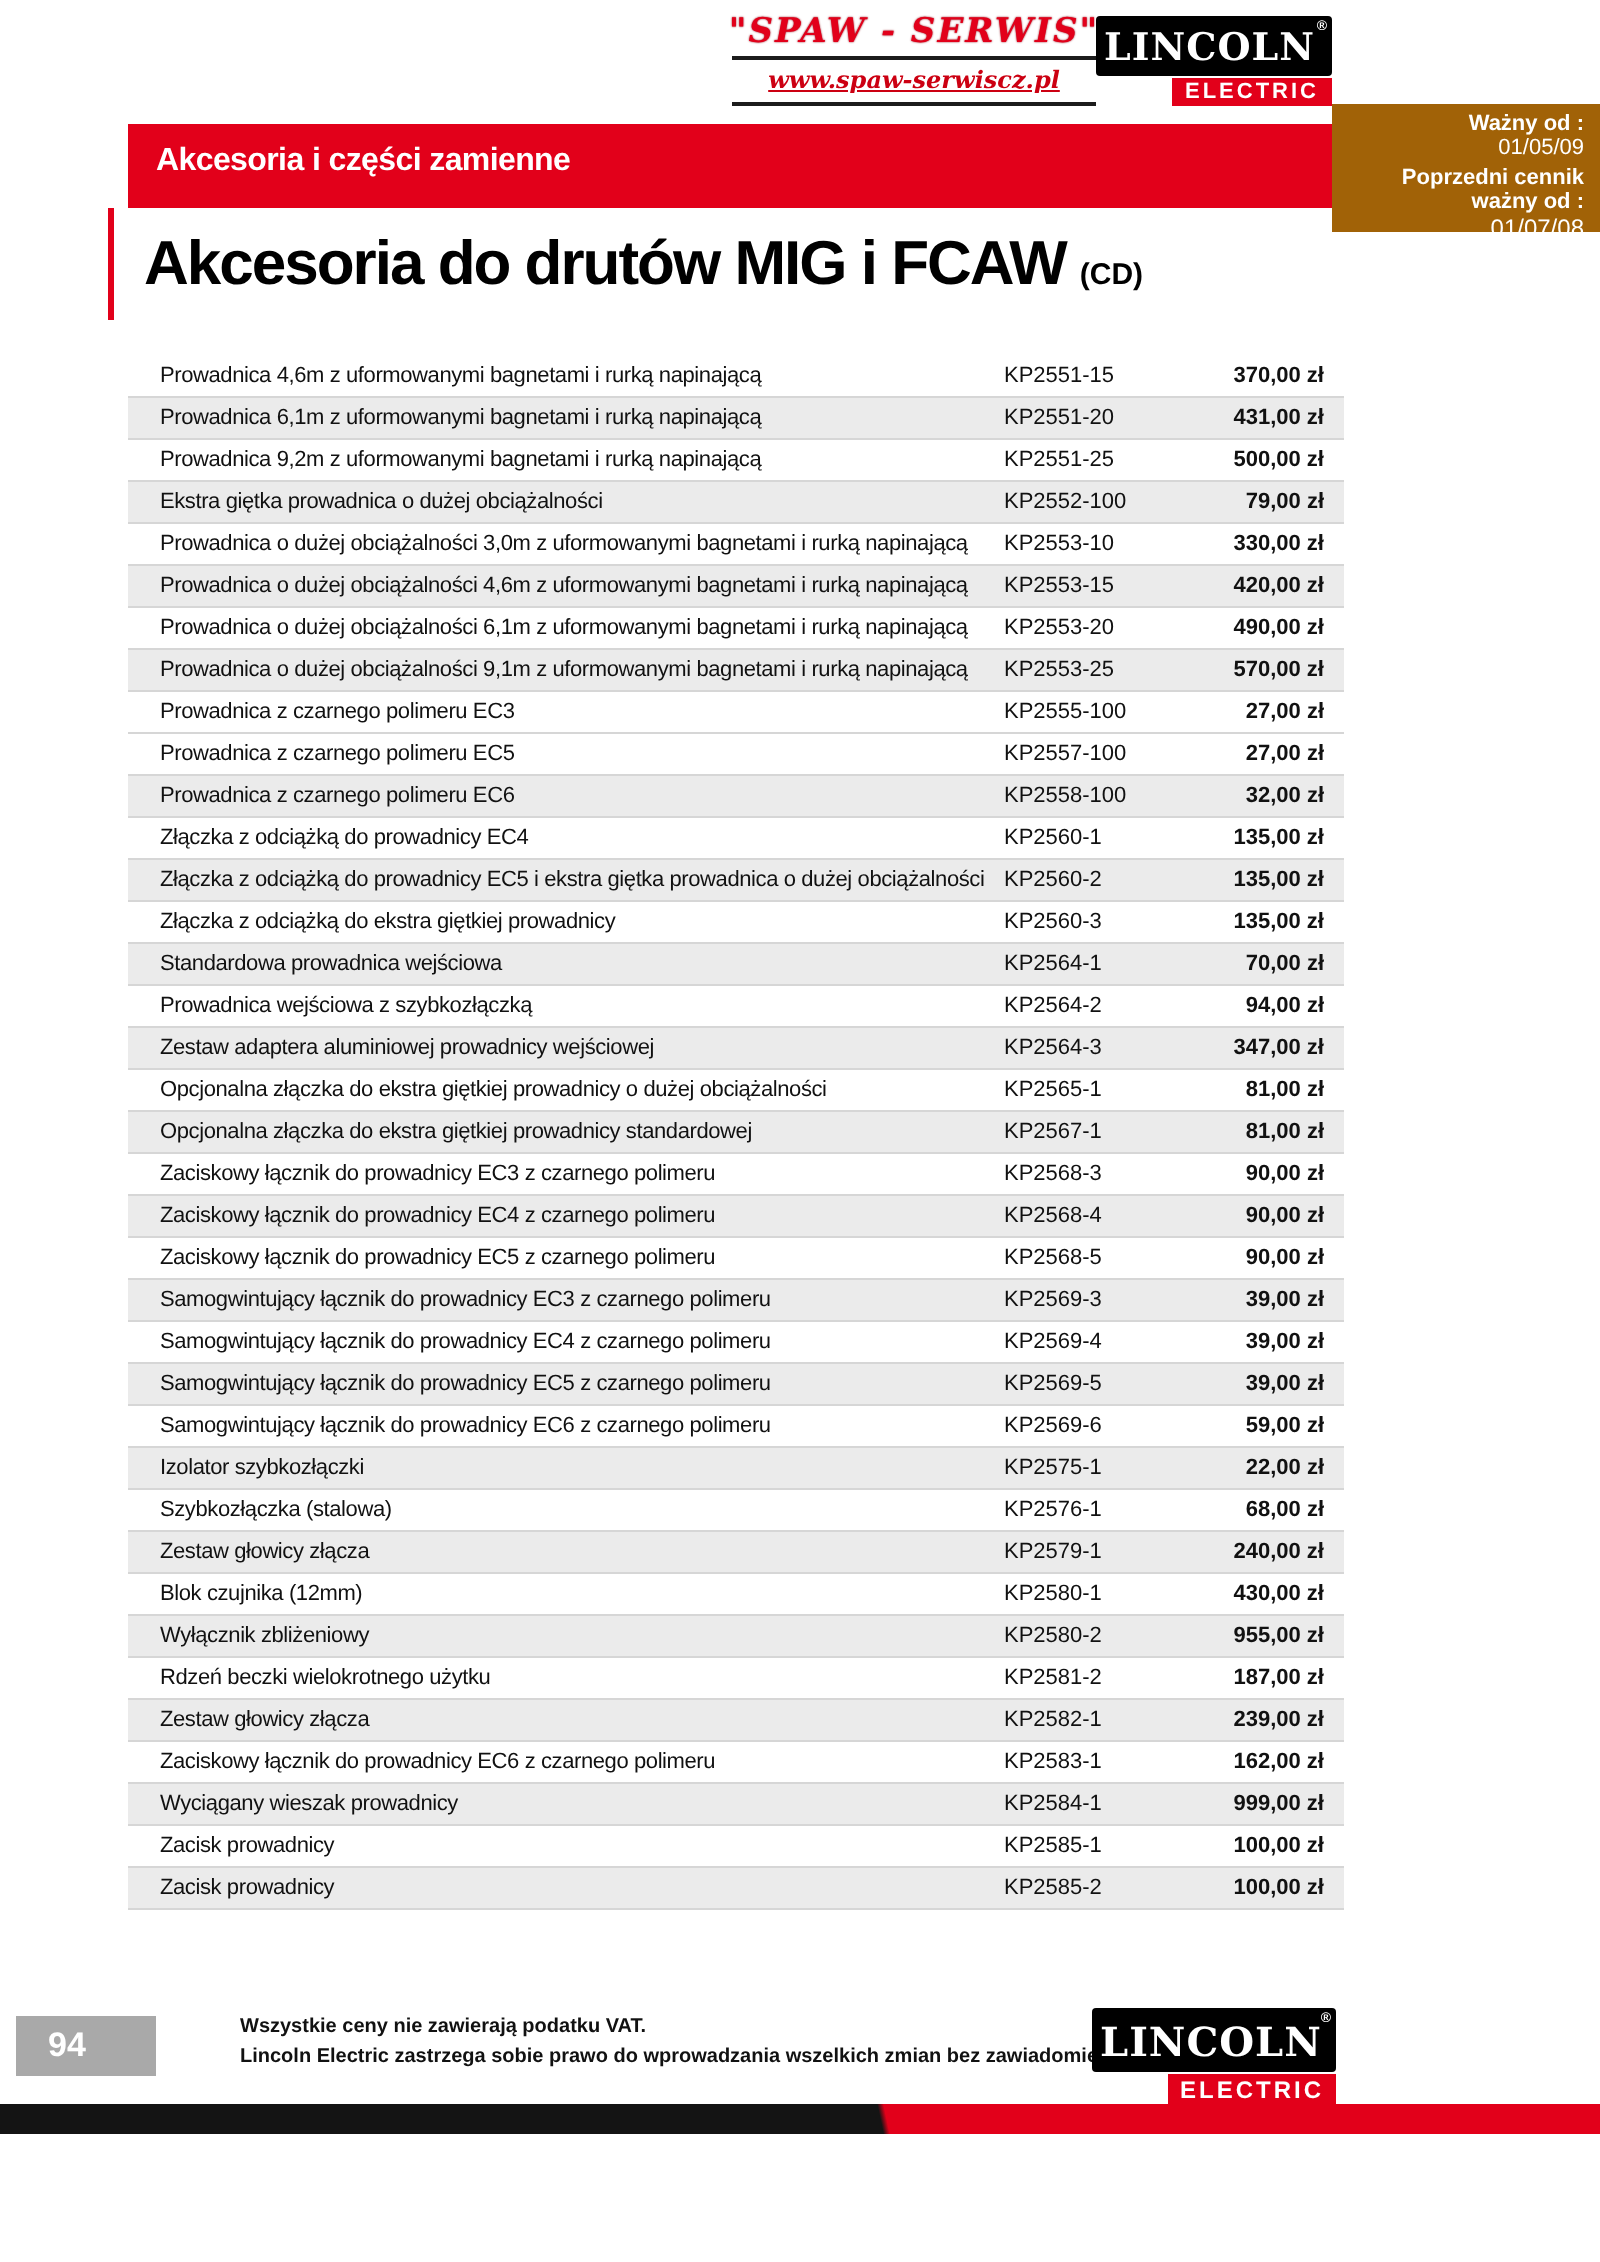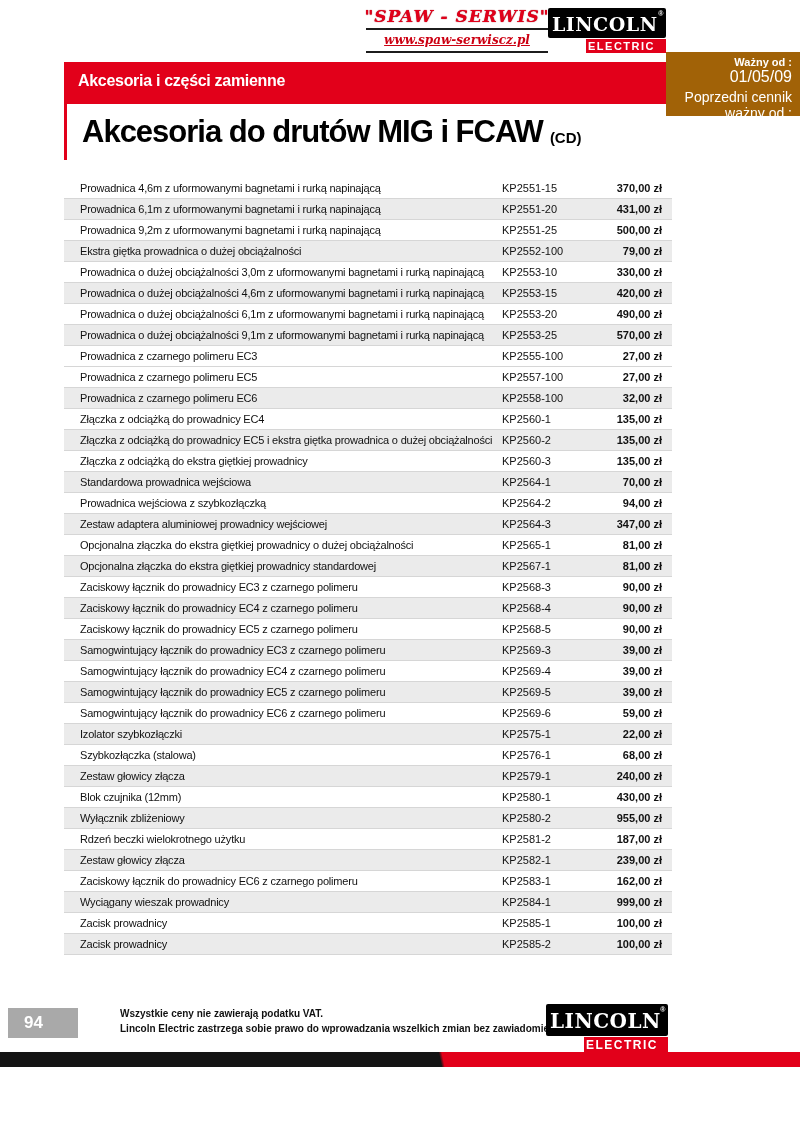--- a/index.html
+++ b/index.html
@@ -25,44 +25,44 @@
   
   .lincoln { position:absolute; width:118px; }
   .ln-black {
     background:#000; color:#fff; font-family:"DejaVu Serif", serif; font-weight:bold;
     font-size:19px; letter-spacing:0.5px; text-align:center; padding:5px 16px 3px 4px;
     position:relative; border-radius:2px;
   }
   .ln-reg { position:absolute; top:2px; right:2px; font-size:7px; font-family:"Liberation Sans", sans-serif; }
   .ln-red {
     background:#e2001a; color:#fff; font-weight:bold; font-size:11px; letter-spacing:1.5px;
-    width:80px; margin-left:auto; padding:1px 2px; margin-top:1px;
+    text-align:center; width:80px; margin-left:auto; padding:1px 2px; margin-top:1px;
   }
   .lincoln-top { right:134px; top:8px; }
   .lincoln-footer { right:132px; top:1004px; width:122px; }
   .lincoln-footer .ln-black { font-size:20px; }
   .lincoln-footer .ln-red { width:84px; font-size:12px; }
 
   
   .red-band {
     position:absolute; left:64px; top:62px; right:0; height:42px; background:#e2001a;
   }
   .band-title { color:#fff; font-size:16px; font-weight:bold; padding:10px 0 0 14px; letter-spacing:-0.3px; }
   .date-box {
     position:absolute; top:52px; right:0; width:134px; height:64px; background:#a16207;
     color:#fff; text-align:right; padding:4px 8px 0 2px; z-index:2;
   }
   .dlabel1 { font-size:11px; font-weight:bold; }
-  .dval1   { font-size:16px;text-align:right; }
-  .dlabel2 { font-size:14px; font-weight:normal; margin-top:3px; }
+  .dval1   { font-size:11px;text-align:right; }
+  .dlabel2 { font-size:11px; font-weight:bold; margin-top:3px; }
   .dval2   { font-size:12px; }
 
   
   .section-title {
-    position:absolute; left:64px; top:104px; height:56px; border-left:3px solid #e2001a;
+    position:absolute; left:54px; top:104px; height:56px; border-left:3px solid #e2001a;
     padding-left:15px; display:flex; align-items:center;
   }
   .section-title .t-main { font-size:31px; font-weight:bold; letter-spacing:-1px; color:#000; }
   .section-title .t-sub  { font-size:15px; font-weight:bold; margin-left:7px; padding-top:10px; color:#000; }
 
   
   .price-table { position:absolute; left:64px; top:178px; width:608px; border-collapse:collapse; }
   .price-table td {
     font-size:11px; line-height:13px; color:#111; border-bottom:1px solid #d6d6d6;
     padding:4px 0 3px 0; white-space:nowrap;

